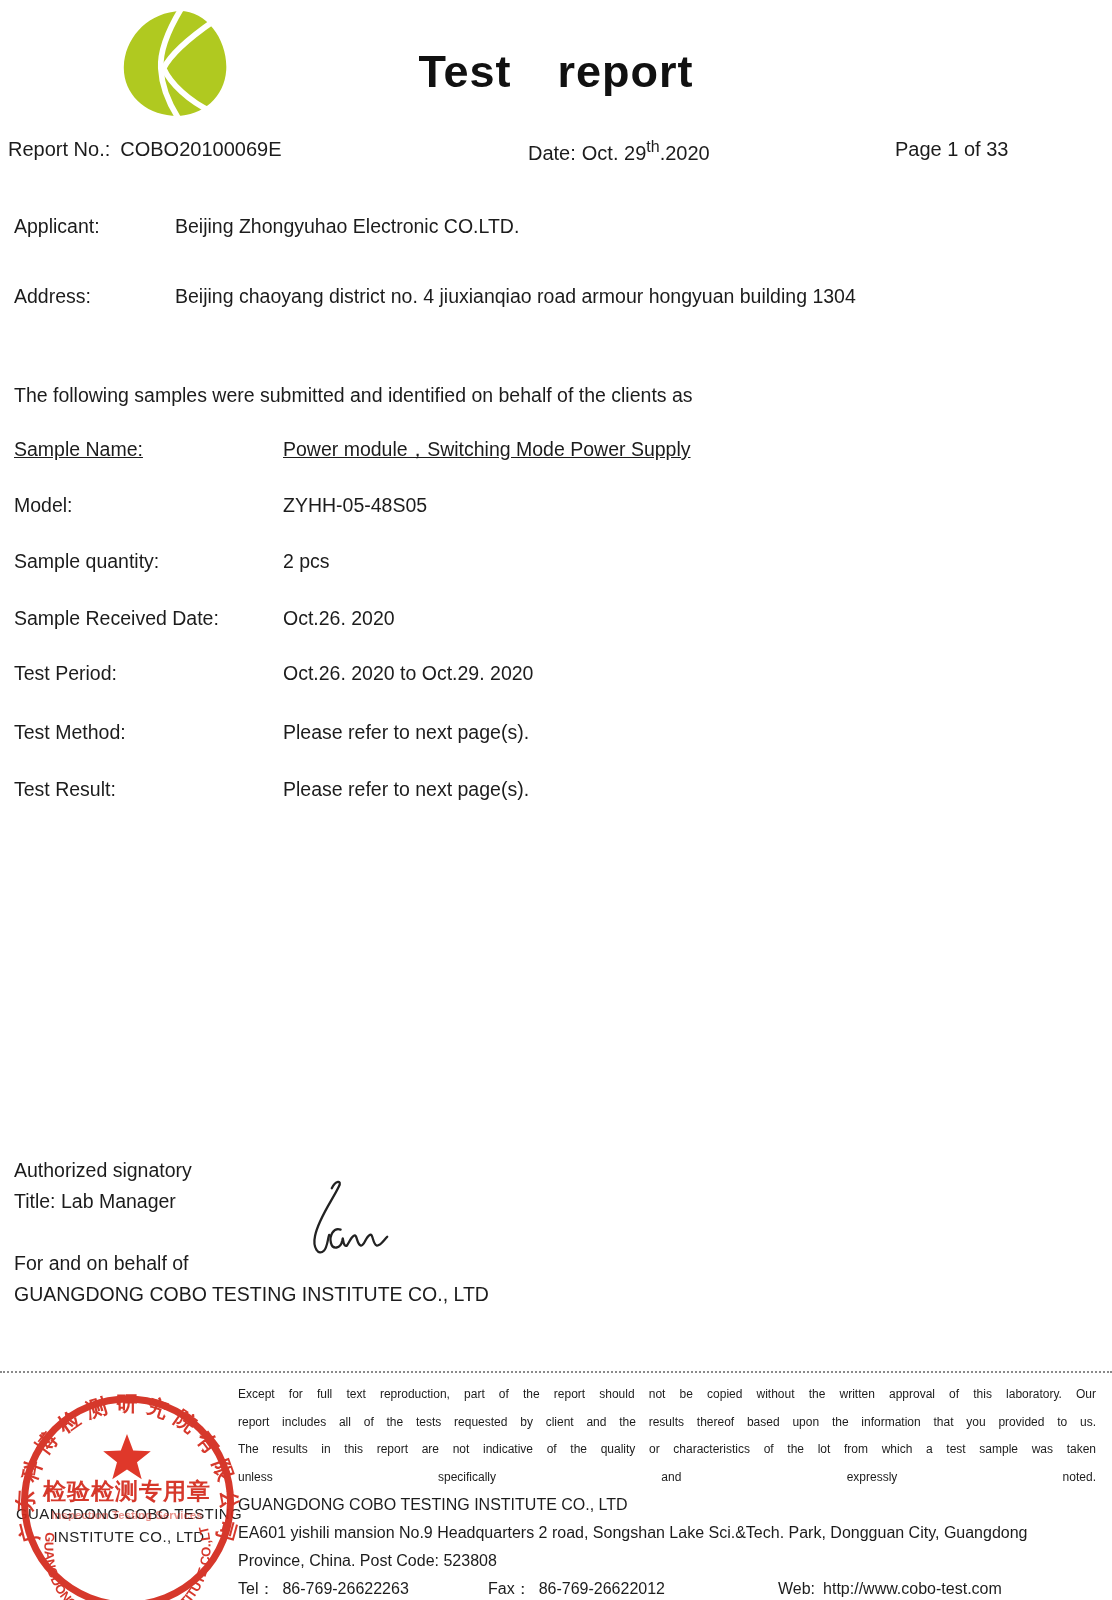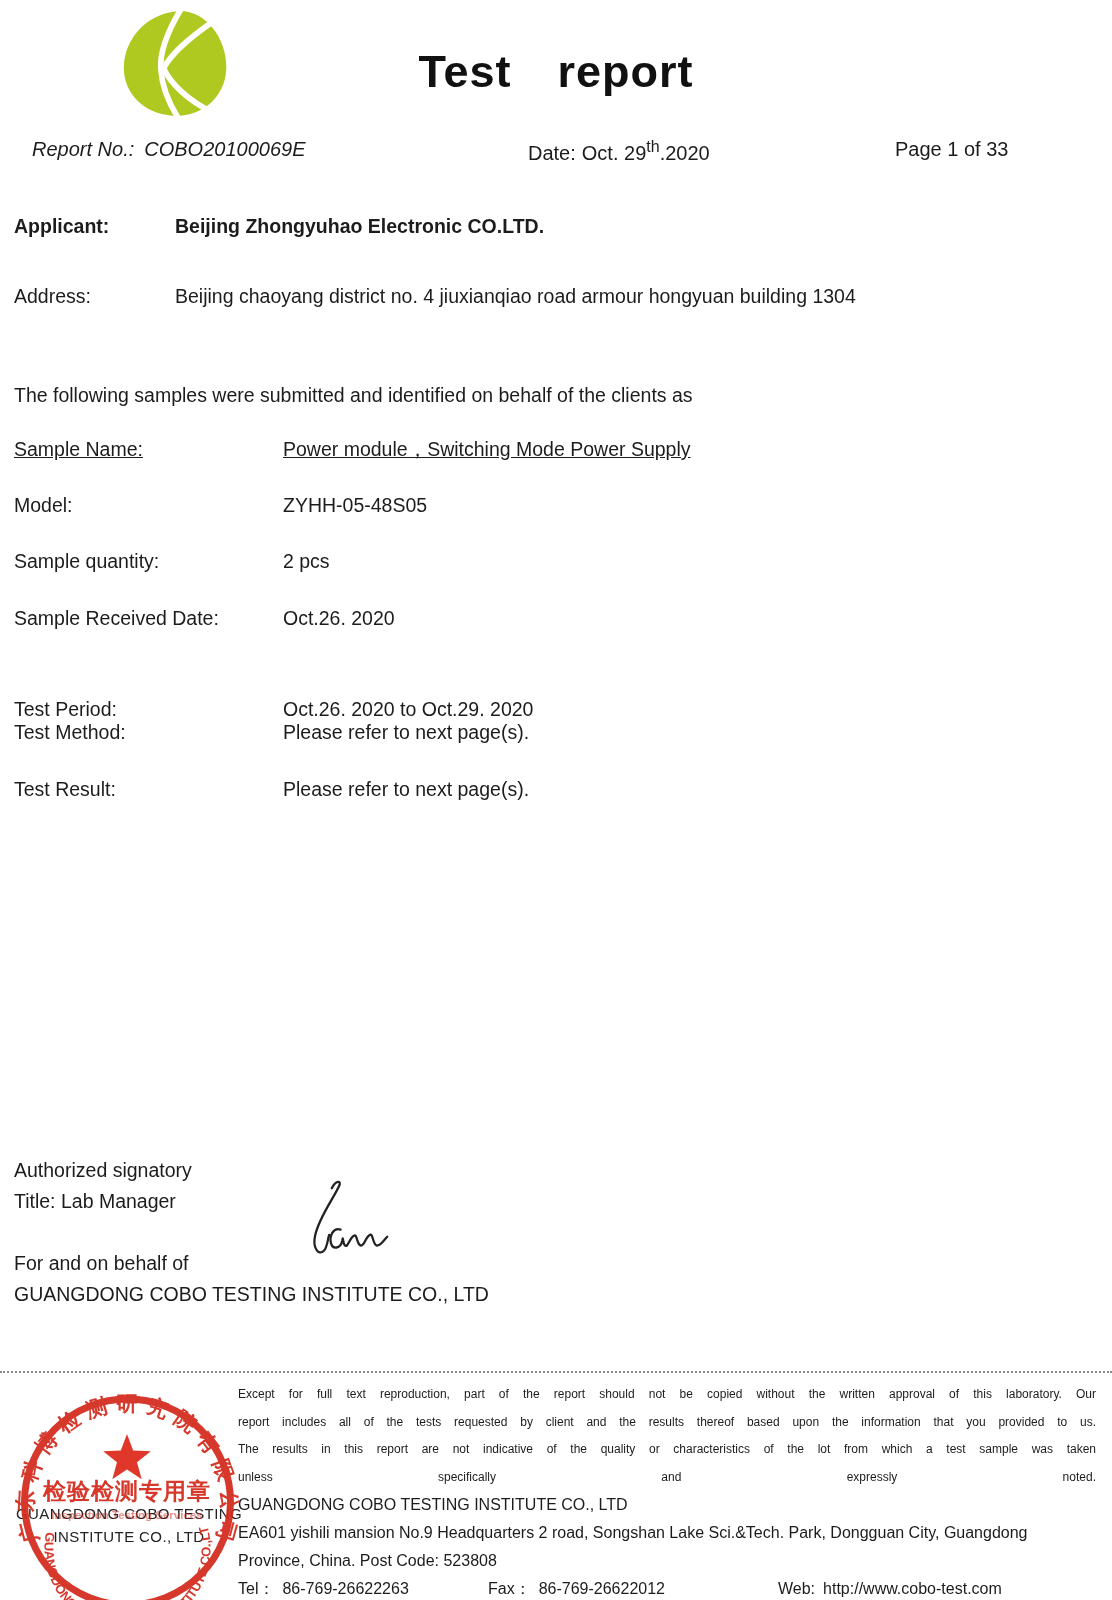--- a/index.html
+++ b/index.html
@@ -9,37 +9,37 @@
   .page { position:absolute; inset:0; background:#fff; overflow:hidden; }
 
   
   .logo { position:absolute; left:121px; top:8px; width:109px; height:112px; }
   .title { position:absolute; left:0; top:46px; width:100%; text-align:center;
            font-size:45px; font-weight:700; letter-spacing:1px; color:#111; }
   .title .w1 { margin-right:46px; }
 
   
   .meta { position:absolute; left:0; top:138px; width:100%; height:28px; font-size:20px; }
-  .m-report { position:absolute; left:32px;font-style:italic; }
+  .m-report { position:absolute; left:8px; }
   .m-report .val { margin-left:10px; }
   .m-date { position:absolute; left:528px; }
   .m-date .val { margin-left:6px; }
   .m-date sup { font-size:16px; }
   .m-page { position:absolute; left:895px; }
 
   
   .kv { position:absolute; left:14px; display:flex; font-size:19.5px; line-height:24px; }
   .kv .k { flex:none; }
   .g1 .k { width:161px; }
   .g2 .k { width:269px; }
-  .kv-app { top:214px;font-weight:bold; }
+  .kv-app { top:214px; }
   .kv-addr { top:284px; }
   .intro { position:absolute; left:14px; top:384px; font-size:19.5px; }
   .s0 { top:437px;text-decoration:underline; } .s1 { top:493px; } .s2 { top:549px; } .s3 { top:606px; }
-  .s4 { top:697px; } .s5 { top:720px; } .s6 { top:777px; }
+  .s4 { top:661px; } .s5 { top:720px; } .s6 { top:777px; }
 
   
   .sig-left { position:absolute; left:14px; top:1155px; font-size:19.5px; line-height:31px; }
   .sig-svg { position:absolute; left:285px; top:1176px; width:120px; height:88px; }
   .behalf { position:absolute; left:14px; top:1248px; font-size:19.5px; line-height:31px; }
 
   
   .footer { position:absolute; left:0; top:1371px; width:1112px; height:229px;
             border-top:2px dotted #8a8a8a; }
   .stamp-underlay { position:absolute; left:8px; top:129px; width:242px; text-align:center;

